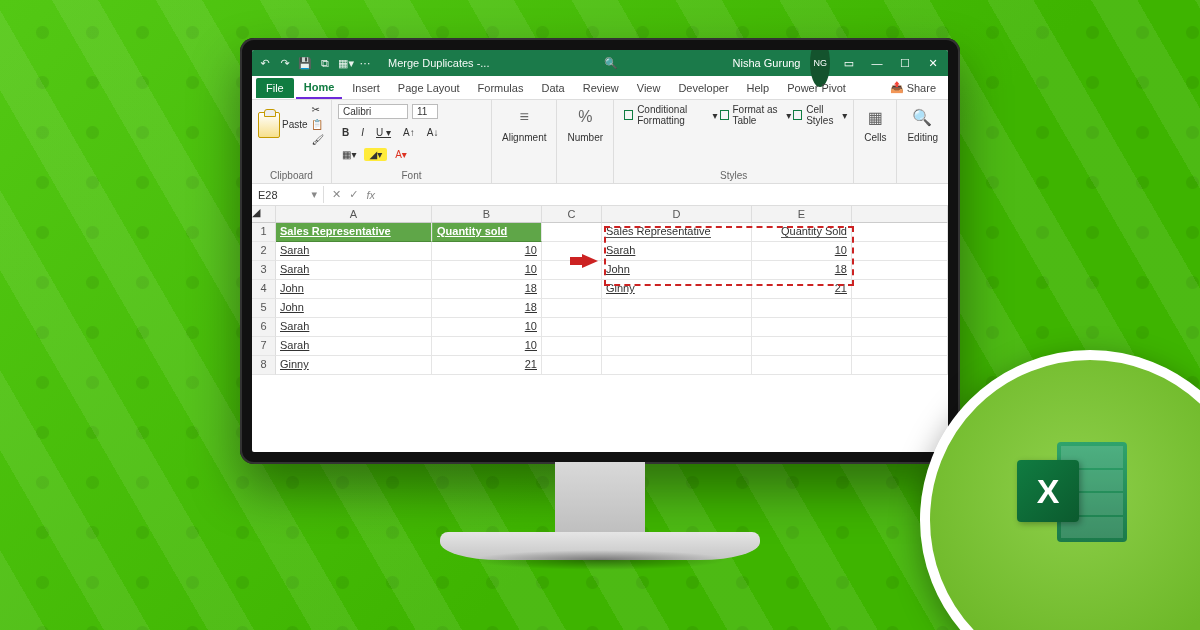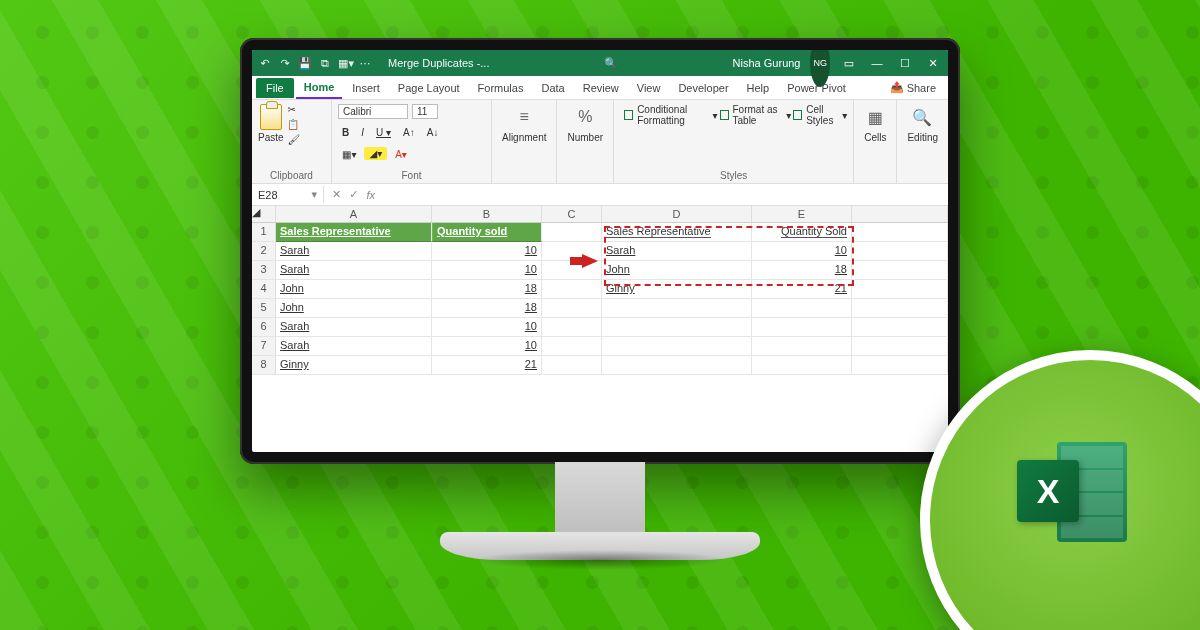--- a/index.html
+++ b/index.html
@@ -25,23 +25,23 @@
   
   .menu { display: flex; background: #fff; border-bottom: 1px solid #ddd; padding: 0 4px; height: 24px; align-items: center; gap: 2px; }
   .menu div { padding: 4px 8px; font-size: 11px; color:#444; }
   .menu .active { border-bottom: 2px solid #6d28d9; color:#107c41; font-weight:700;}
   .menu .file { background:#107c41; color:#fff; border-radius:2px 2px 0 0; padding:4px 10px;}
   .share { margin-left:auto; color:#107c41; display:flex; align-items:center; gap:3px;}
   
   .ribbon { display:flex; background:#f5f5f5; border-bottom:1px solid #ddd; height:84px; font-size:10px;}
   .rgrp { border-right:1px solid #ddd; padding:4px 6px 2px; display:flex; flex-direction:column; justify-content:space-between; }
   .rgrp-label{ text-align:center; color:#666; font-size:10px; margin-top:2px;}
-  .rrow{ display:flex; gap:4px; align-items:flex-start;}
+  .rrow{ display:flex; gap:4px; align-items:center;}
   .paste-block{display:flex;gap:4px;}
-  .paste-big{display:flex;flex-direction:column;align-items:center;gap:2px;}
+  .paste-big{display:flex;flex-direction:row;align-items:center;gap:2px;}
   .clip-icn{width:22px;height:26px;border:1px solid #c59a00;background:linear-gradient(#fff,#f7e08c);border-radius:2px;position:relative;}
   .clip-icn::before{content:"";position:absolute;top:-4px;left:5px;width:10px;height:6px;border:1px solid #c59a00;border-radius:3px 3px 0 0;background:#eee;}
   .mini{ font-size:10px;}
   .font-sel{border:1px solid #bbb;padding:1px 4px;font-size:10px;background:#fff;}
   .ribbon-btn{border:1px solid transparent;padding:1px 3px;border-radius:2px;}
   .big-btn{display:flex;flex-direction:column;align-items:center;gap:4px;padding:2px 4px;}
   .big-ic{width:22px;height:22px;display:flex;align-items:center;justify-content:center;font-size:16px;color:#666;}
   .styles-list{display:flex;flex-direction:row;gap:2px;margin-left:4px;}
   .styles-list div{display:flex;align-items:center;gap:4px;font-size:10px;color:#333;}
   .sty-ic{width:12px;height:10px;border:1px solid #107c41;display:inline-block;}

